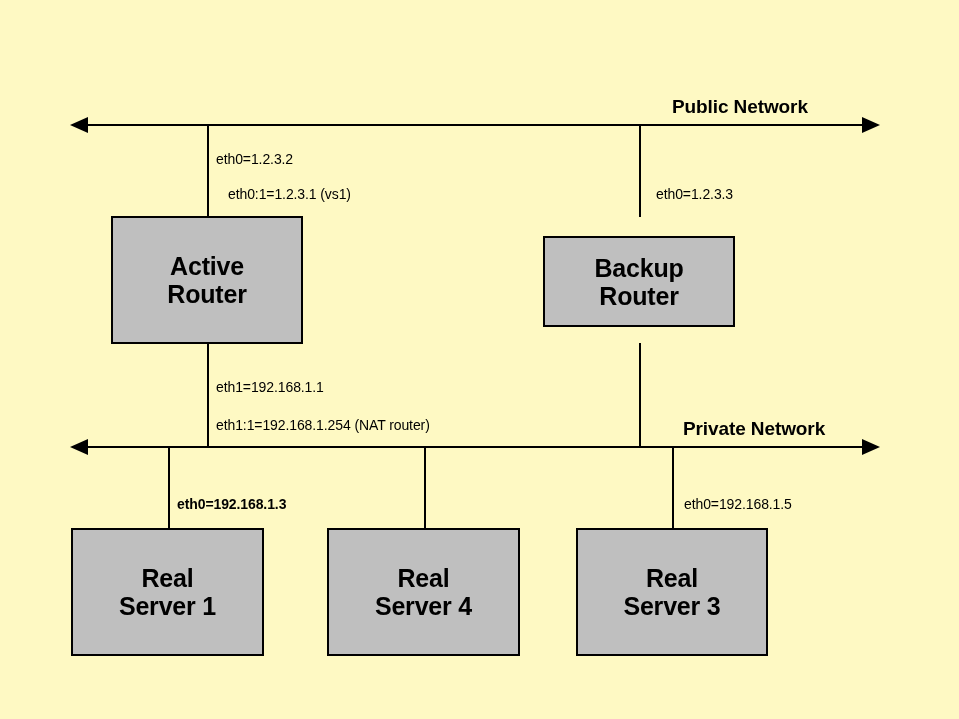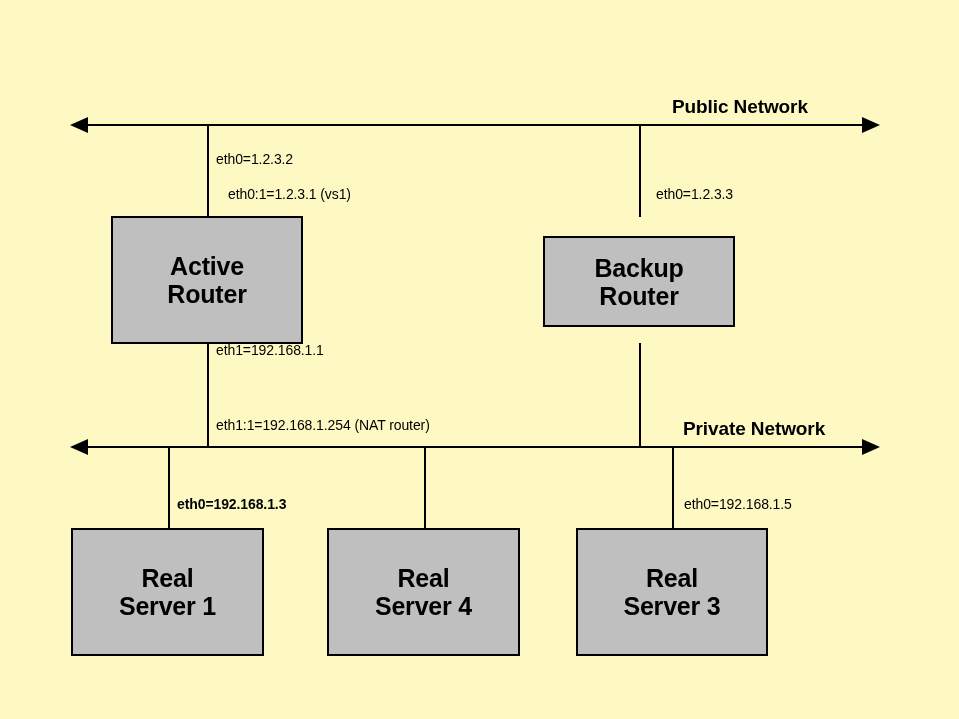--- a/index.html
+++ b/index.html
@@ -92,21 +92,21 @@
       <line x1="673" y1="447" x2="673" y2="529" stroke="#000000" stroke-width="2"></line>
     </g>
   </svg>
 
   <div class="net-label" style="left:672px; top:97px;">Public Network</div>
   <div class="net-label" style="left:683px; top:419px;">Private Network</div>
 
   <div class="if-label" style="left:216px; top:152px;">eth0=1.2.3.2</div>
   <div class="if-label" style="left:228px; top:187px;">eth0:1=1.2.3.1 (vs1)</div>
   <div class="if-label" style="left:656px; top:187px;">eth0=1.2.3.3</div>
-  <div class="if-label" style="left:216px; top:343px;">eth1=192.168.1.1</div>
+  <div class="if-label" style="left:216px; top:380px;">eth1=192.168.1.1</div>
   <div class="if-label" style="left:216px; top:418px;">eth1:1=192.168.1.254 (NAT router)</div>
   <div class="if-label" style="left:177px; top:497px;font-weight:bold;">eth0=192.168.1.3</div>
   <div class="if-label" style="left:684px; top:497px;">eth0=192.168.1.5</div>
 
   <div class="node-box" style="left:111px; top:216px; width:192px; height:128px;text-align:right;">
     <span class="node-line">Active</span>
     <span class="node-line">Router</span>
   </div>
 
   <div class="node-box" style="left:543px; top:216px; width:192px; height:91px;margin-top:20px;">

